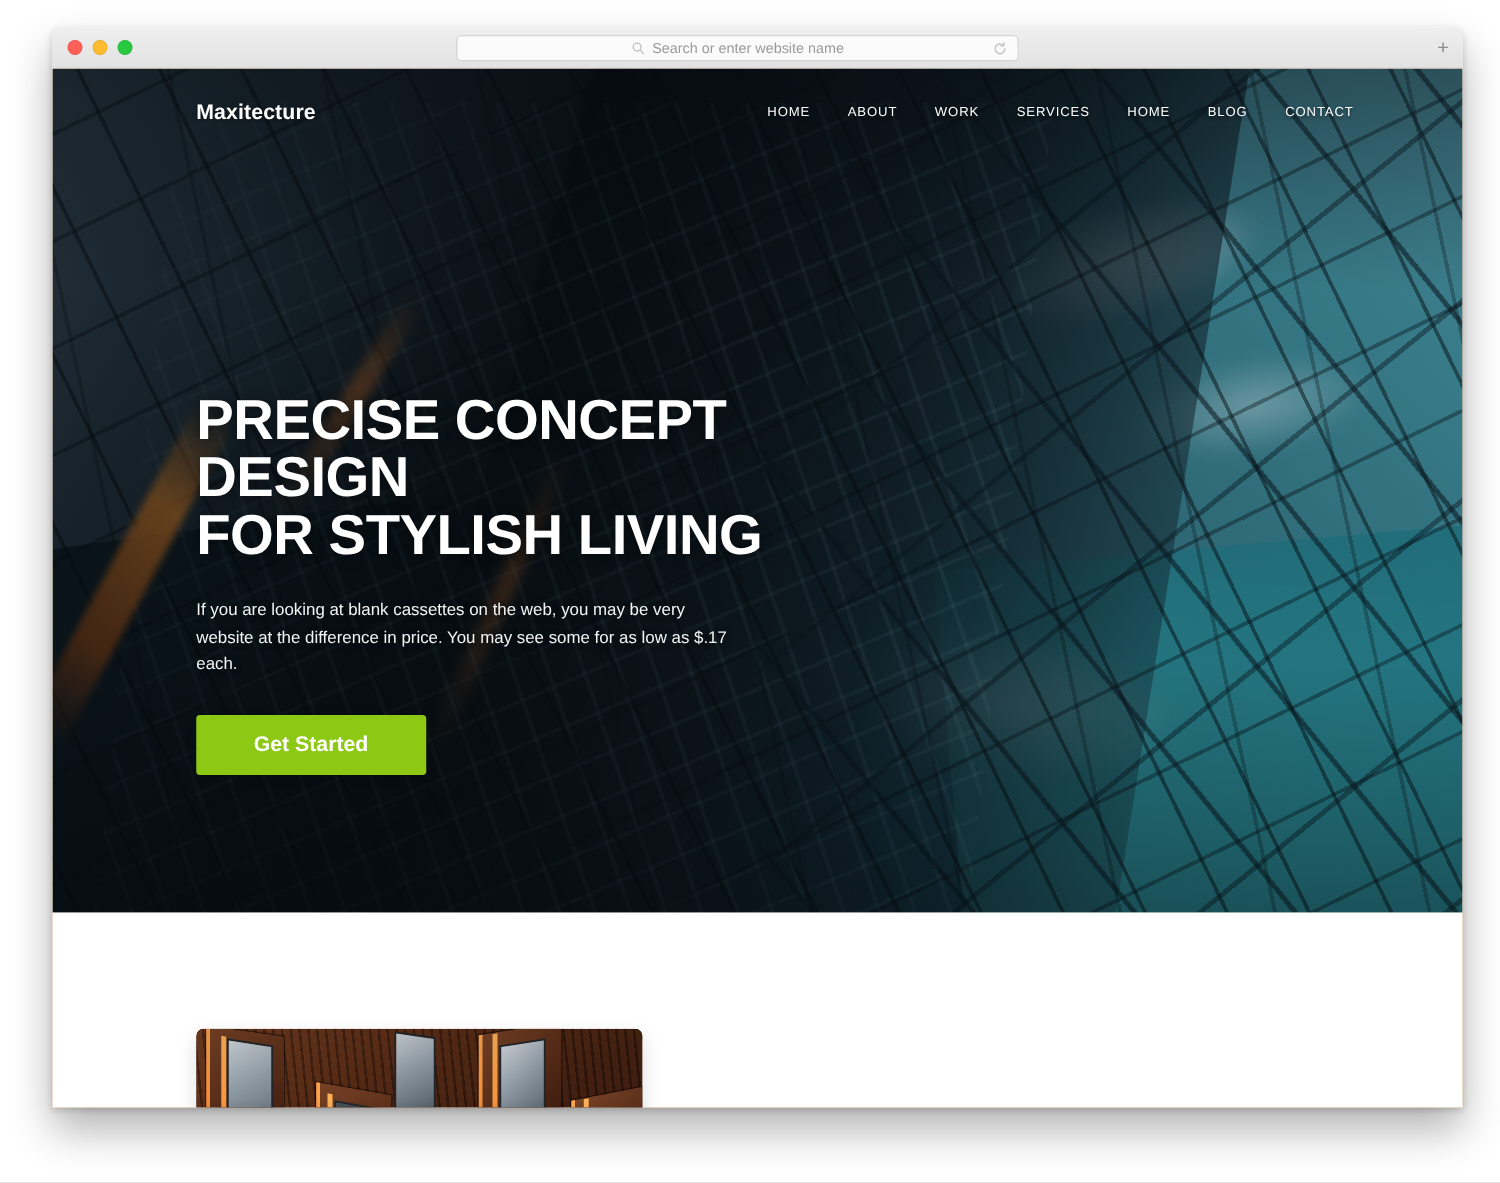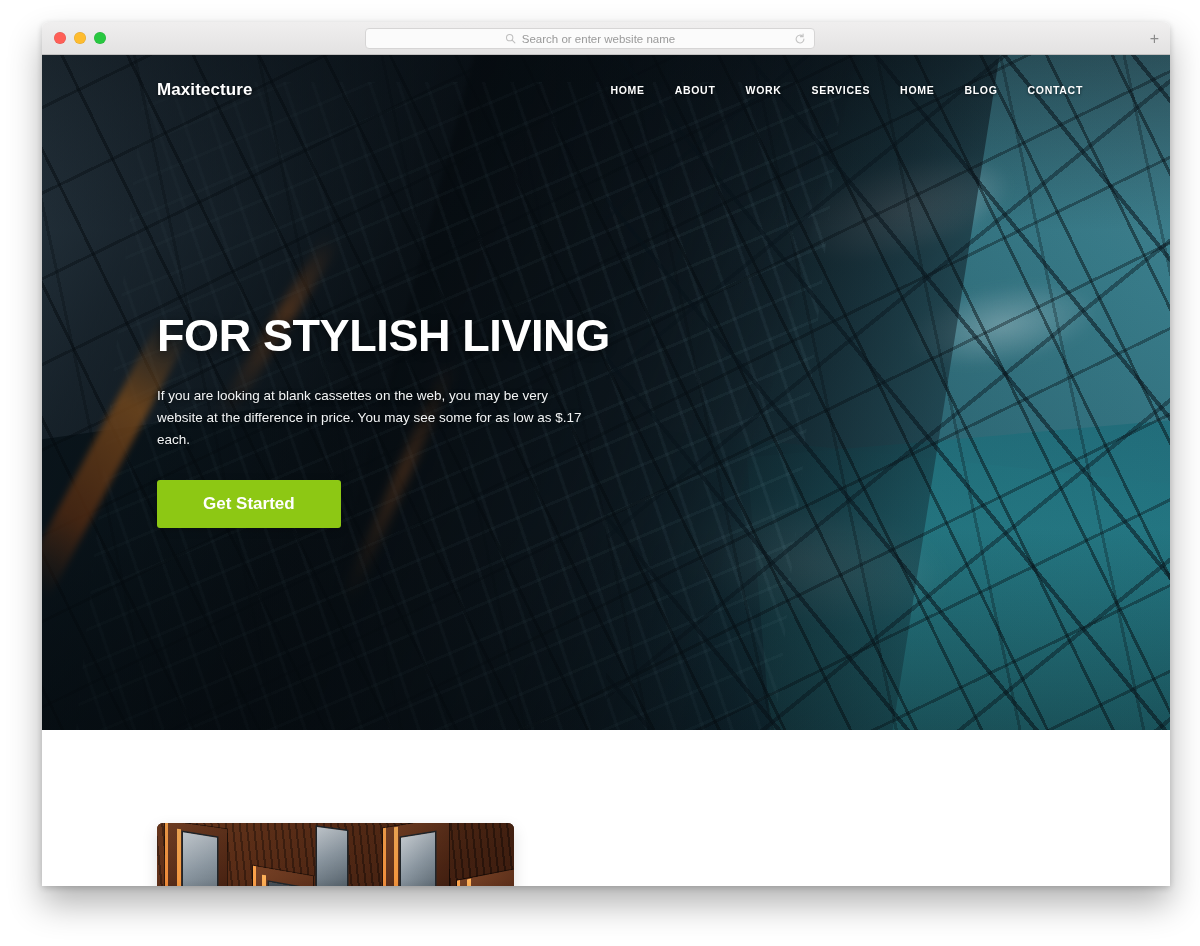--- a/index.html
+++ b/index.html
@@ -231,21 +231,21 @@
     text-shadow: 0 1px 3px rgba(0,0,0,.45);
   }
   .main-nav {
     margin-left: auto;
     display: flex; align-items: center;
     gap: 0;
   }
   .nav-link {
     color: #ffffff;
     font-size: 10.5px;
-    font-weight: bold;
+    font-weight: normal;
     letter-spacing: 0.7px;
     text-decoration: none;
     padding: 6px 15px;
     text-shadow: 0 1px 3px rgba(0,0,0,.55);
     white-space: nowrap;
   }
 
   
   .hero-copy {
     position: absolute;
@@ -400,20 +400,21 @@
           <a class="nav-link" href="#">WORK</a>
           <a class="nav-link" href="#">SERVICES</a>
           <a class="nav-link" href="#">HOME</a>
           <a class="nav-link" href="#">BLOG</a>
           <a class="nav-link" href="#">CONTACT</a>
         </nav>
       </header>
 
       <div class="hero-copy">
         <h1 class="hero-title">
+          <span>PRECISE CONCEPT DESIGN</span>
           <span>FOR STYLISH LIVING</span>
         </h1>
         <p class="hero-sub">If you are looking at blank cassettes on the web, you may be very website at the difference in price. You may see some for as low as $.17 each.</p>
         <button class="hero-cta">Get Started</button>
       </div>
     </section>
 
     <section class="section-white">
       <div class="project-card">
         <div class="card-photo">

